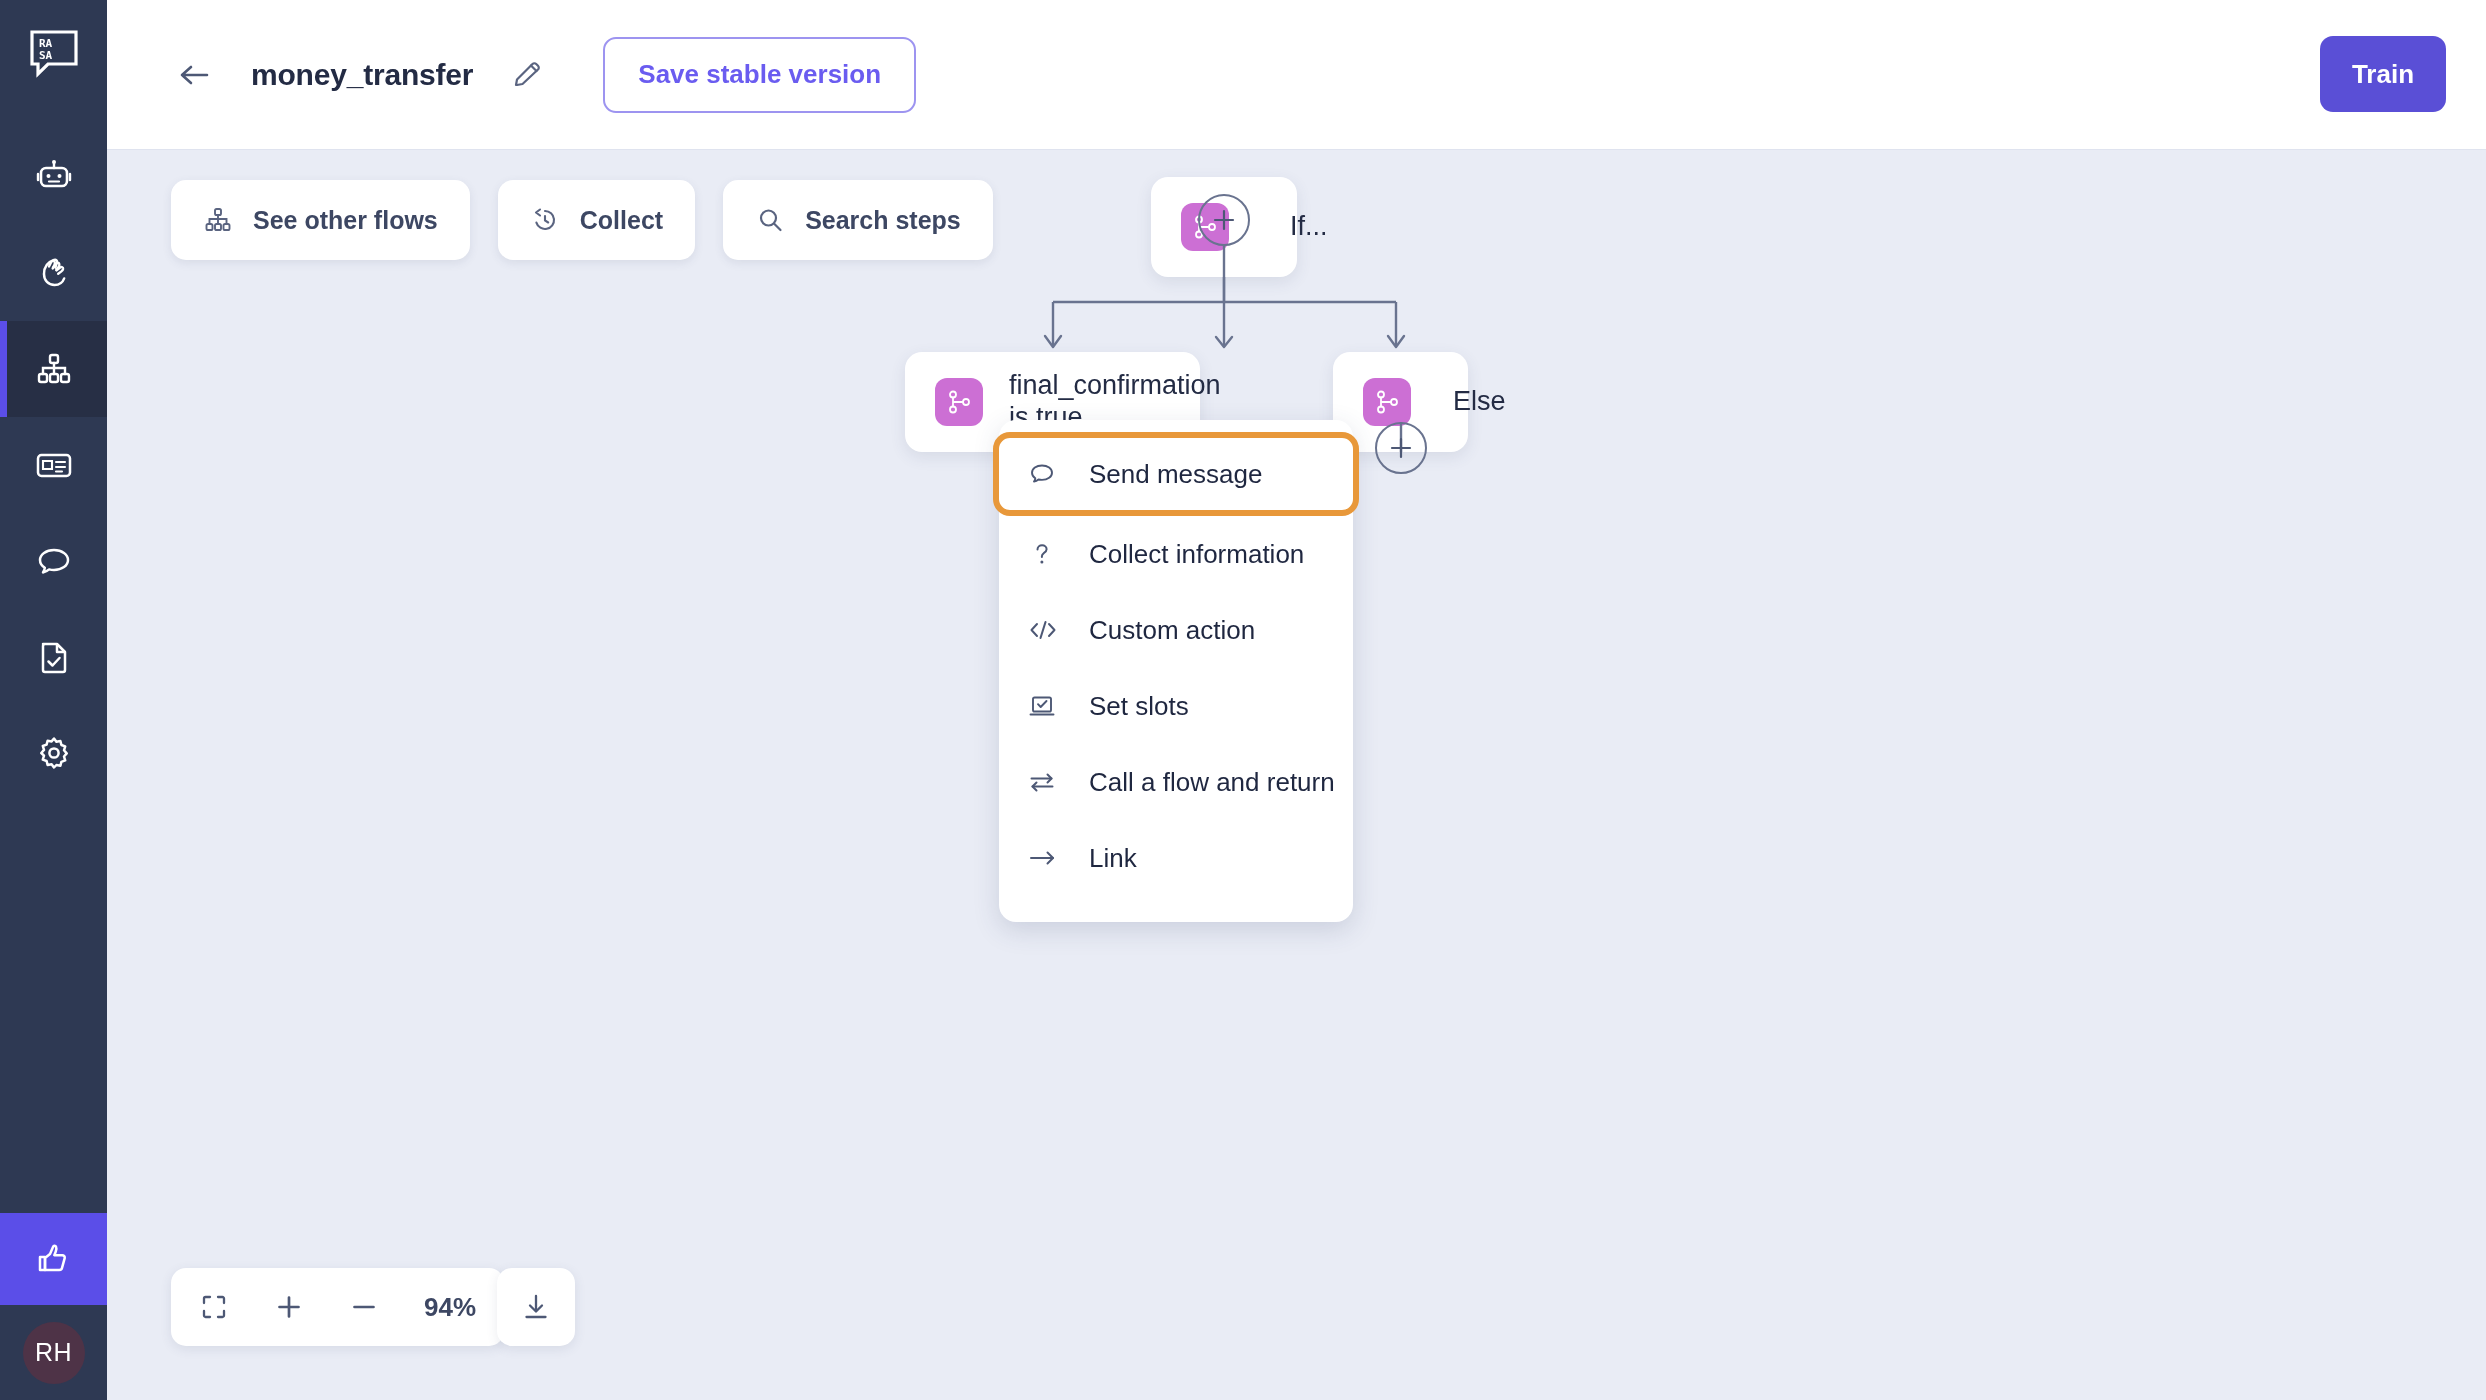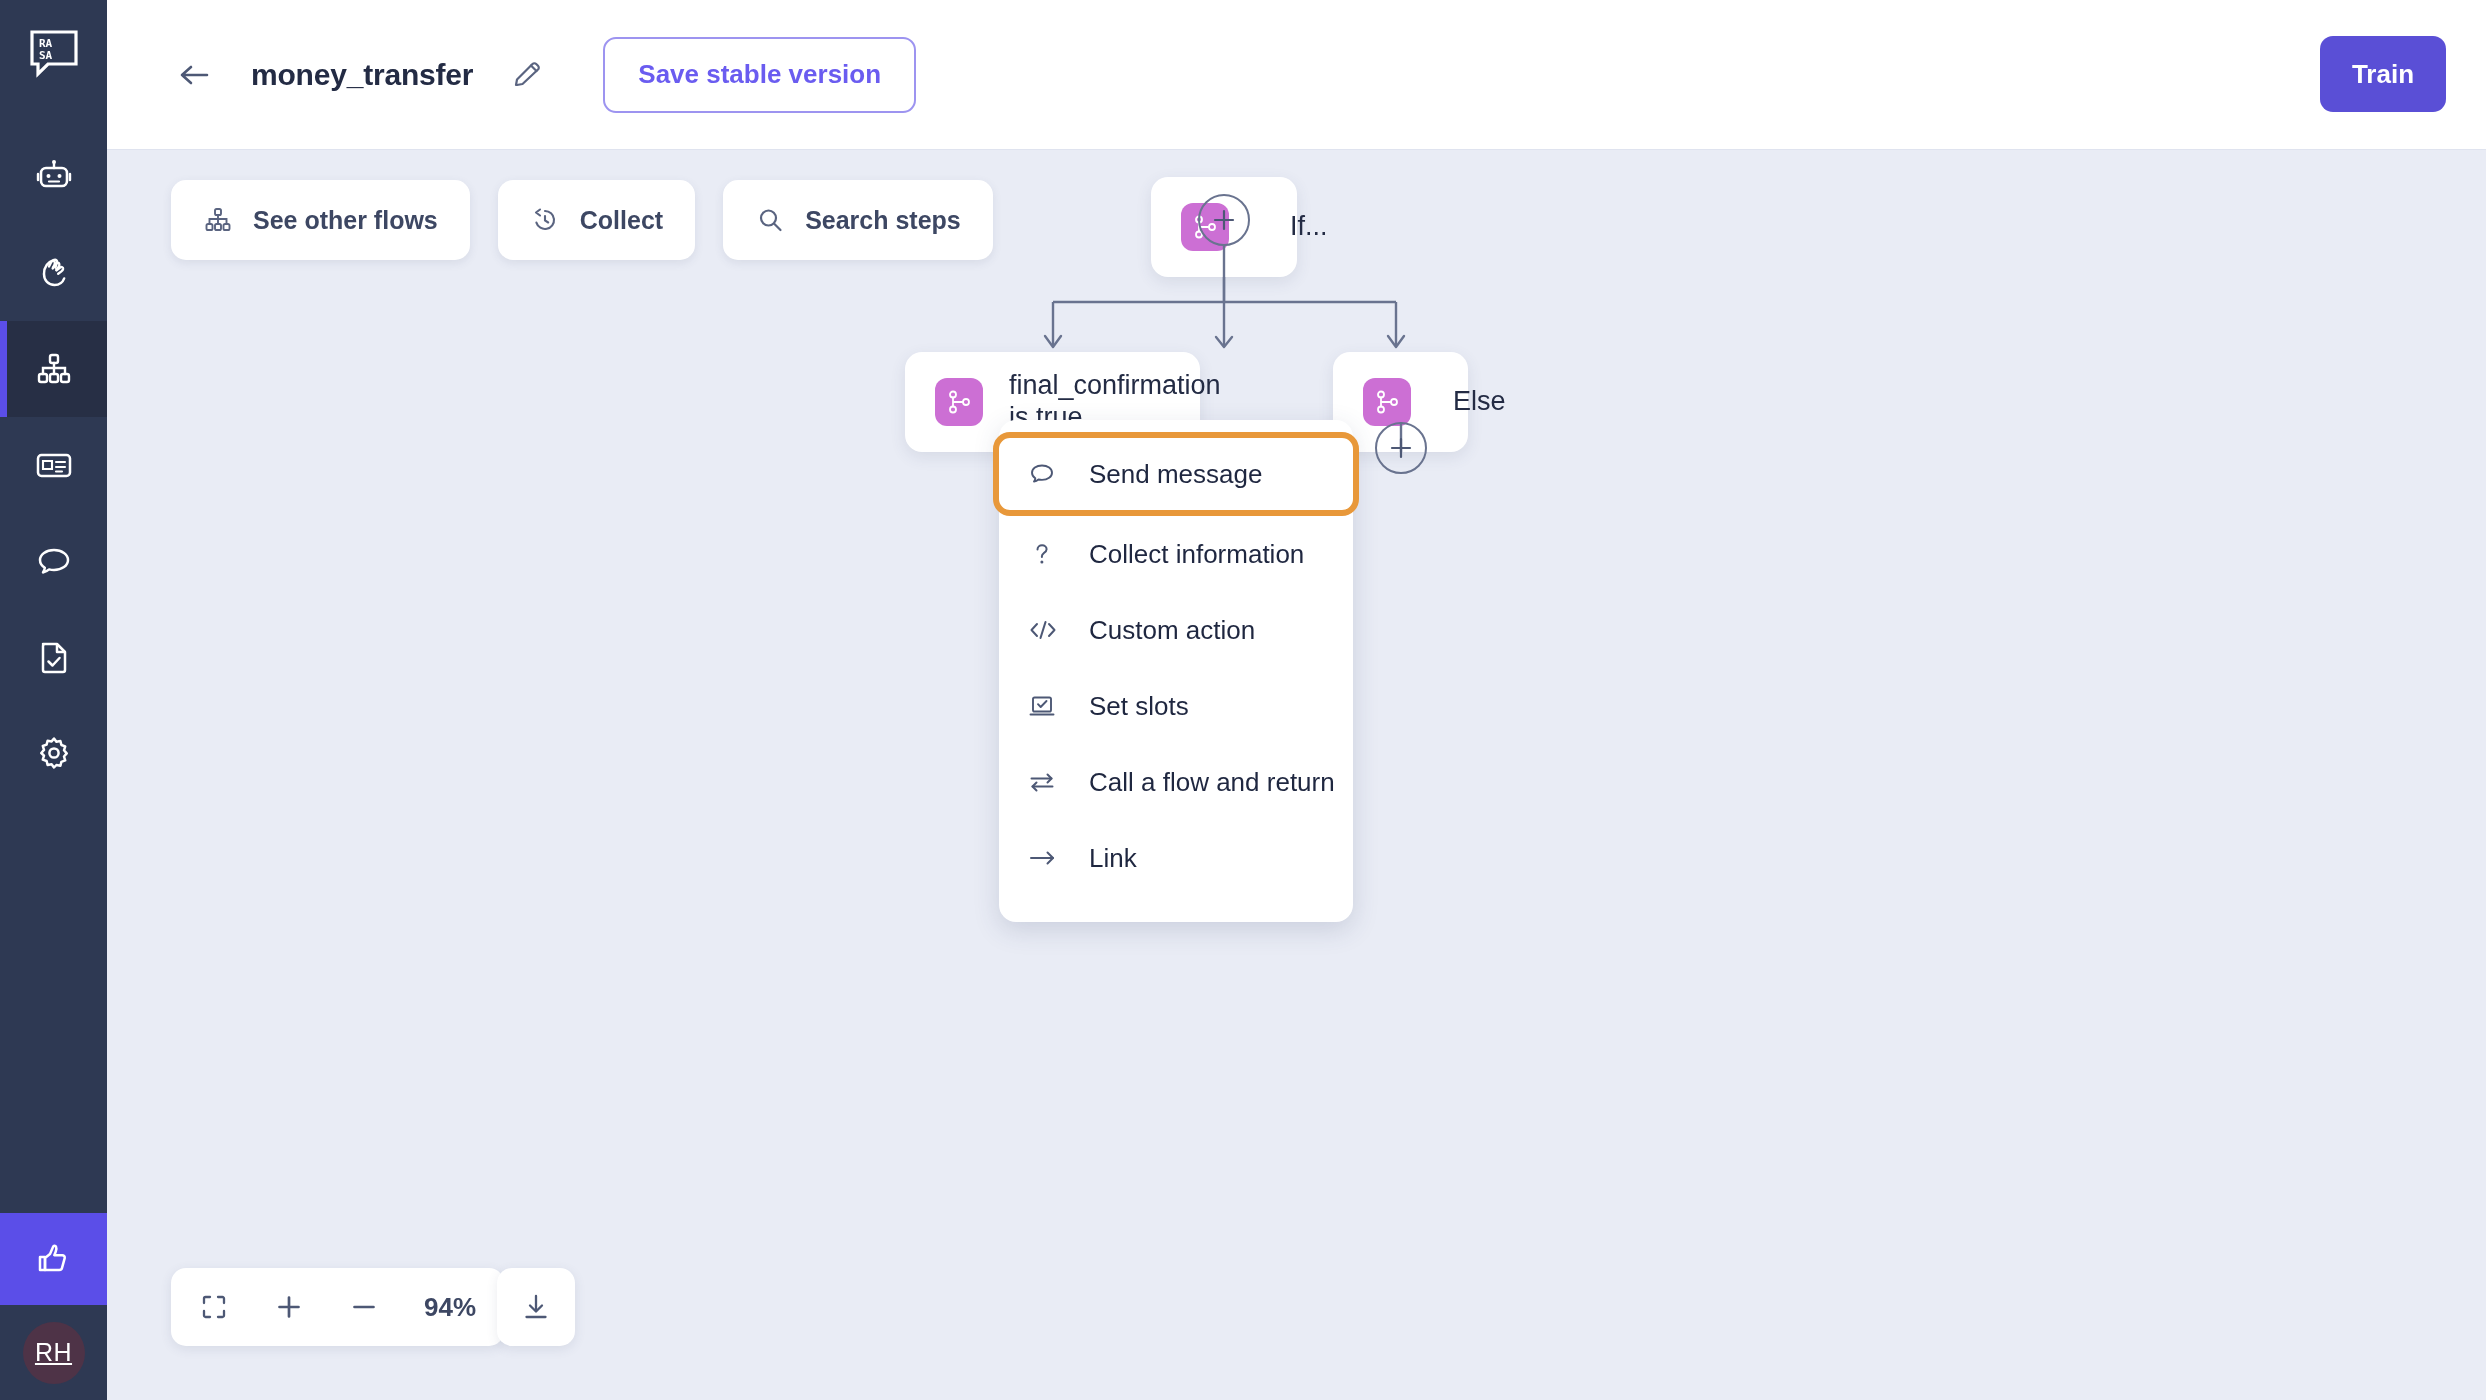--- a/index.html
+++ b/index.html
@@ -42,21 +42,20 @@
   .nav-avatar-wrap {
     height: 95px; display: flex; align-items: center; justify-content: center;
   }
   .avatar {
     width: 62px; height: 62px; border-radius: 50%;
     background: #4e3347;
     color: #ffffff; font-size: 25px; font-weight: 400;
     display: flex; align-items: center; justify-content: center;
     letter-spacing: .5px;
     cursor: pointer;
-    text-decoration: underline;
   }
   .sb-icon { display: block; }
 
   
   .header {
     position: absolute; left: 107px; top: 0;
     width: 2379px; height: 150px;
     background: #ffffff;
     border-bottom: 1px solid #dfe3ef;
     display: flex; align-items: center;

